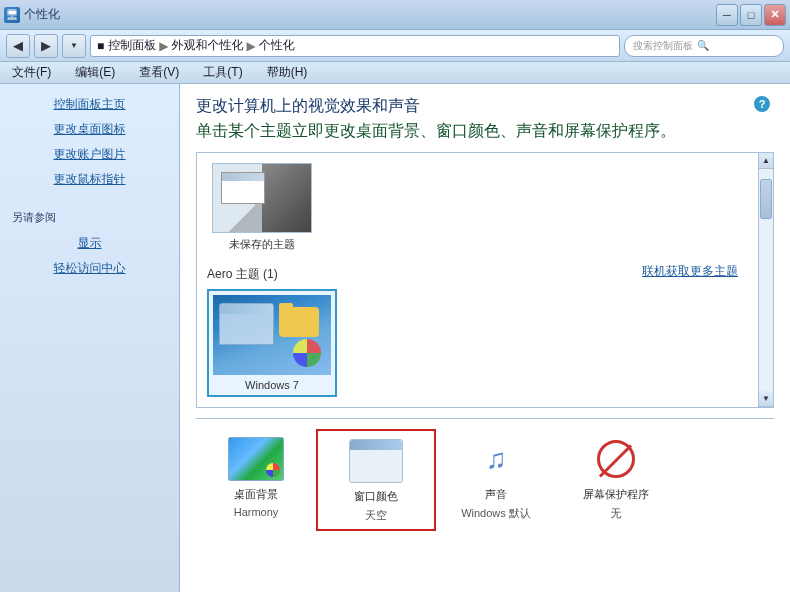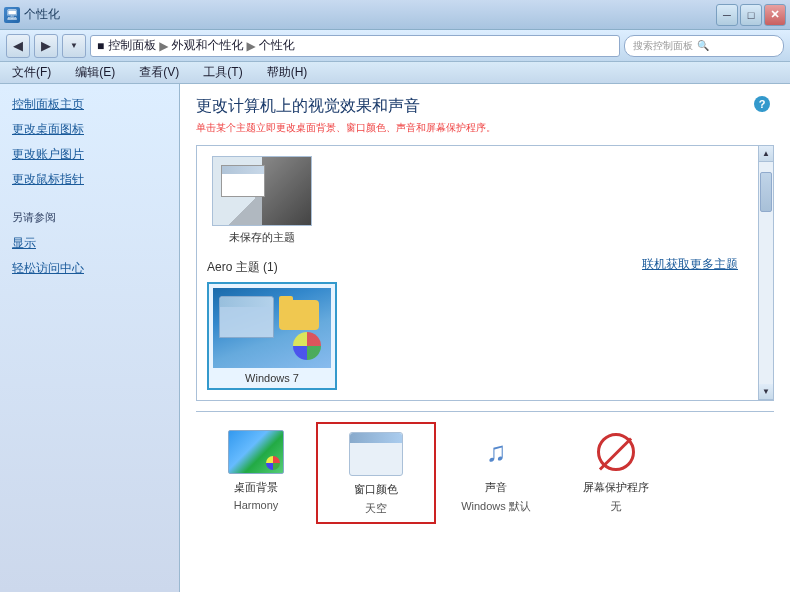--- a/index.html
+++ b/index.html
@@ -133,20 +133,21 @@
       display: flex;
       flex-direction: column;
       gap: 4px;
     }
     .sidebar-link {
       color: #1a5a9a;
       text-decoration: underline;
       cursor: pointer;
       font-size: 12px;
       padding: 2px 0;
+      text-align: center;
     }
     .sidebar-section-title {
       color: #334466;
       font-size: 11px;
       margin-top: 16px;
       margin-bottom: 4px;
     }
 
     
     .content {
@@ -158,22 +159,22 @@
       overflow: hidden;
       position: relative;
     }
     .content-title {
       font-size: 16px;
       color: #1a3a6a;
       font-weight: normal;
       margin-bottom: 4px;
     }
     .content-subtitle {
-      font-size: 10px;
-      color: #ef4444;
+      font-size: 16px;
+      color: #14532d;
       margin-bottom: 10px;
     }
 
     
     .themes-scroll-area {
       border: 1px solid #aac0d8;
       border-right: none;
       flex: 1;
       overflow: hidden;
       position: relative;

